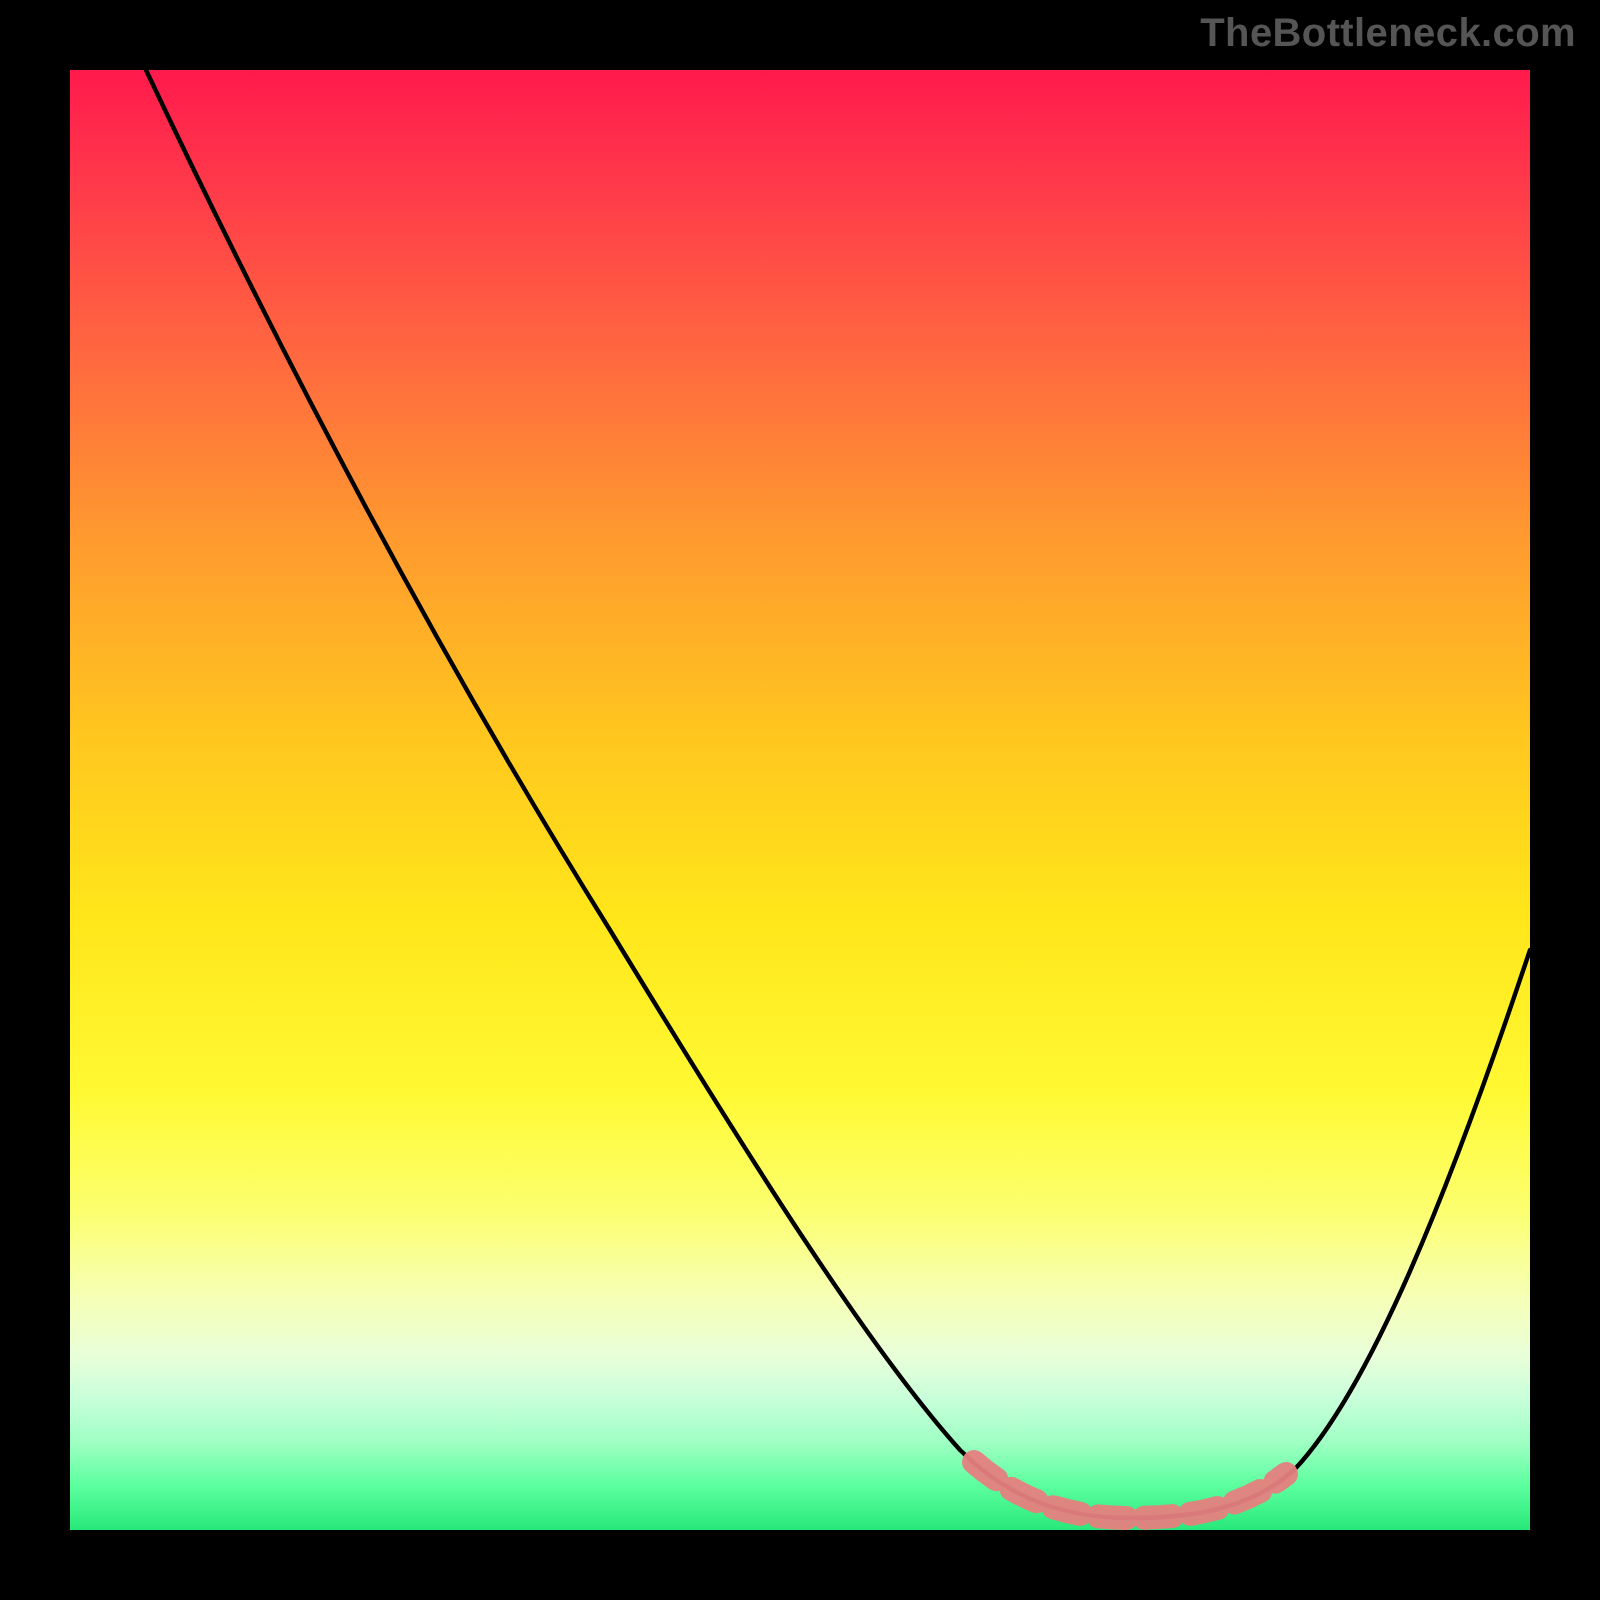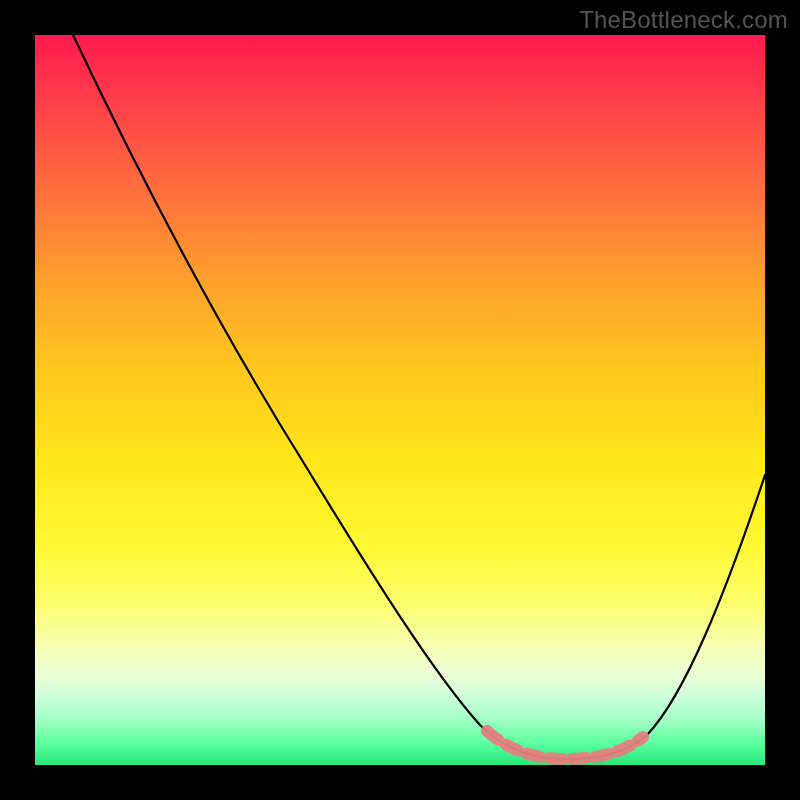--- a/index.html
+++ b/index.html
@@ -40,22 +40,22 @@
       #9fffc3 94%,
       #5bff9e 97%,
       #28e87a 100%
     );
   }
   .watermark {
     position: absolute;
     top: 6px;
     right: 12px;
     color: #555;
-    font-size: 24px;
-    font-weight: 400;
+    font-size: 20px;
+    font-weight: 700;
     letter-spacing: 0.2px;
     user-select: none;
   }
   svg.curve {
     position: absolute;
     left: 0;
     top: 0;
     width: 730px;
     height: 730px;
     overflow: visible;

